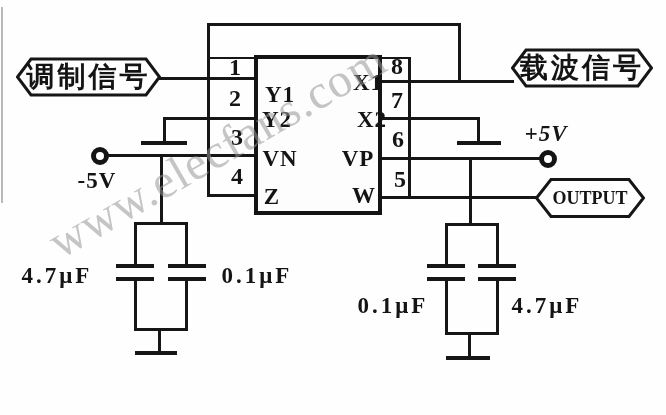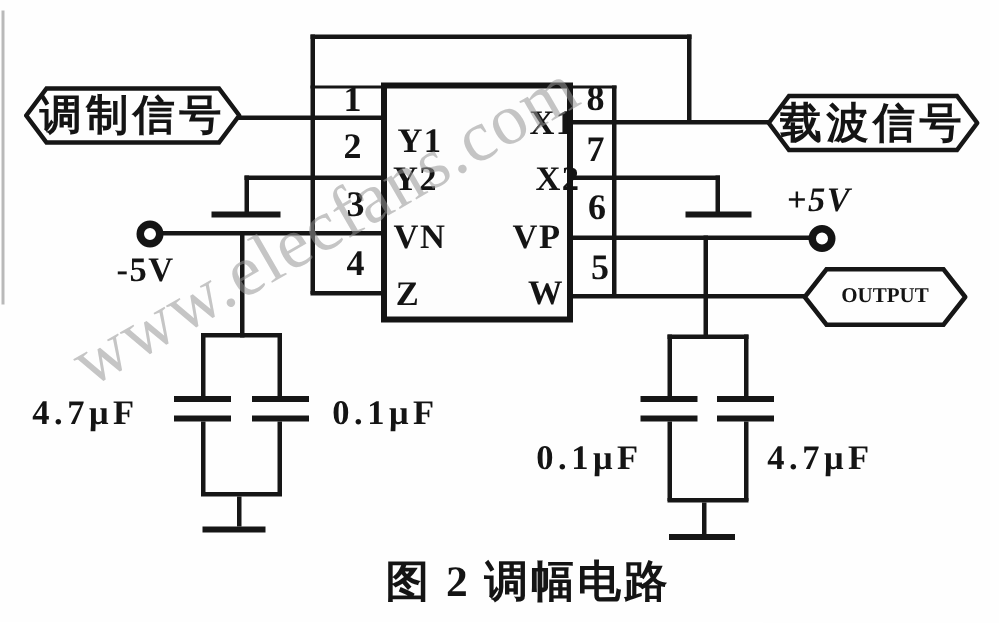--- a/index.html
+++ b/index.html
@@ -19,21 +19,21 @@
   }
   .chip-name{font-size:25px;font-weight:700;font-family:"Liberation Sans","DejaVu Sans",sans-serif;letter-spacing:1px;}
   .tag{position:absolute;}
   .tag svg{position:absolute;left:0;top:0;}
   .tag .tag-text{
     position:absolute;left:0;top:0;width:100%;height:100%;
     display:flex;align-items:center;justify-content:center;
     font-weight:600;
   }
   .tag-cn{font-size:28px;letter-spacing:3px;}
-  .tag-en{font-size:14px;font-weight:700;letter-spacing:0px;}
+  .tag-en{font-size:18px;font-weight:700;letter-spacing:0px;}
   .terminal{
     position:absolute;width:8px;height:8px;border:5px solid #141414;
     border-radius:50%;background:#fff;
   }
   .supply-label{font-size:23px;font-weight:600;letter-spacing:1px;}
   .cap-label{font-size:23px;font-weight:600;letter-spacing:3px;}
   .caption{font-size:29px;font-weight:700;letter-spacing:2px;}
   .watermark{
     position:absolute;left:217px;top:150px;
     transform:translate(-50%,-50%) rotate(-30deg);
@@ -122,21 +122,21 @@
   <span class="txt pin-num" style="left:397px;top:100px;">7</span>
   <span class="txt pin-num" style="left:398px;top:139px;">6</span>
   <span class="txt pin-num" style="left:400px;top:179px;">5</span>
 
   <div class="tag" style="left:16px;top:57px;width:145px;height:40px;">
     <svg width="145" height="40">
       <polygon points="1.5,20 15,2 130,2 143.5,20 130,38 15,38" fill="#fefefe" stroke="#161616" stroke-width="3"></polygon>
     </svg>
     <span class="tag-text tag-cn">调制信号</span>
   </div>
-  <div class="tag" style="left:511px;top:62px;width:142px;height:40px;text-align:center;">
+  <div class="tag" style="left:511px;top:48px;width:142px;height:40px;text-align:center;">
     <svg width="142" height="40">
       <polygon points="1.5,20 15,2 127,2 140.5,20 127,38 15,38" fill="#fefefe" stroke="#161616" stroke-width="3"></polygon>
     </svg>
     <span class="tag-text tag-cn">载波信号</span>
   </div>
   <div class="tag" style="left:535px;top:177px;width:110px;height:42px;">
     <svg width="110" height="42">
       <polygon points="1.5,21 16,2.5 94,2.5 108.5,21 94,39.5 16,39.5" fill="#fefefe" stroke="#161616" stroke-width="3"></polygon>
     </svg>
     <span class="tag-text tag-en">OUTPUT</span>
@@ -145,17 +145,16 @@
   <div class="terminal" style="left:91px;top:147px;"></div>
   <span class="txt supply-label" style="left:97px;top:180px;">-5V</span>
   <div class="terminal" style="left:539px;top:150px;"></div>
   <span class="txt supply-label" style="left:546px;top:133px;font-style:italic;">+5V</span>
 
   <span class="txt cap-label" style="left:57px;top:275px;">4.7μF</span>
   <span class="txt cap-label" style="left:257px;top:275px;">0.1μF</span>
   <span class="txt cap-label" style="left:393px;top:305px;">0.1μF</span>
   <span class="txt cap-label" style="left:547px;top:305px;">4.7μF</span>
 
-  <span class="txt caption" style="left:352px;top:389px;">图 2  调幅电路</span>
 
   <span class="watermark">www.elecfans.com</span>
 
 </div>
 
 </body></html>

